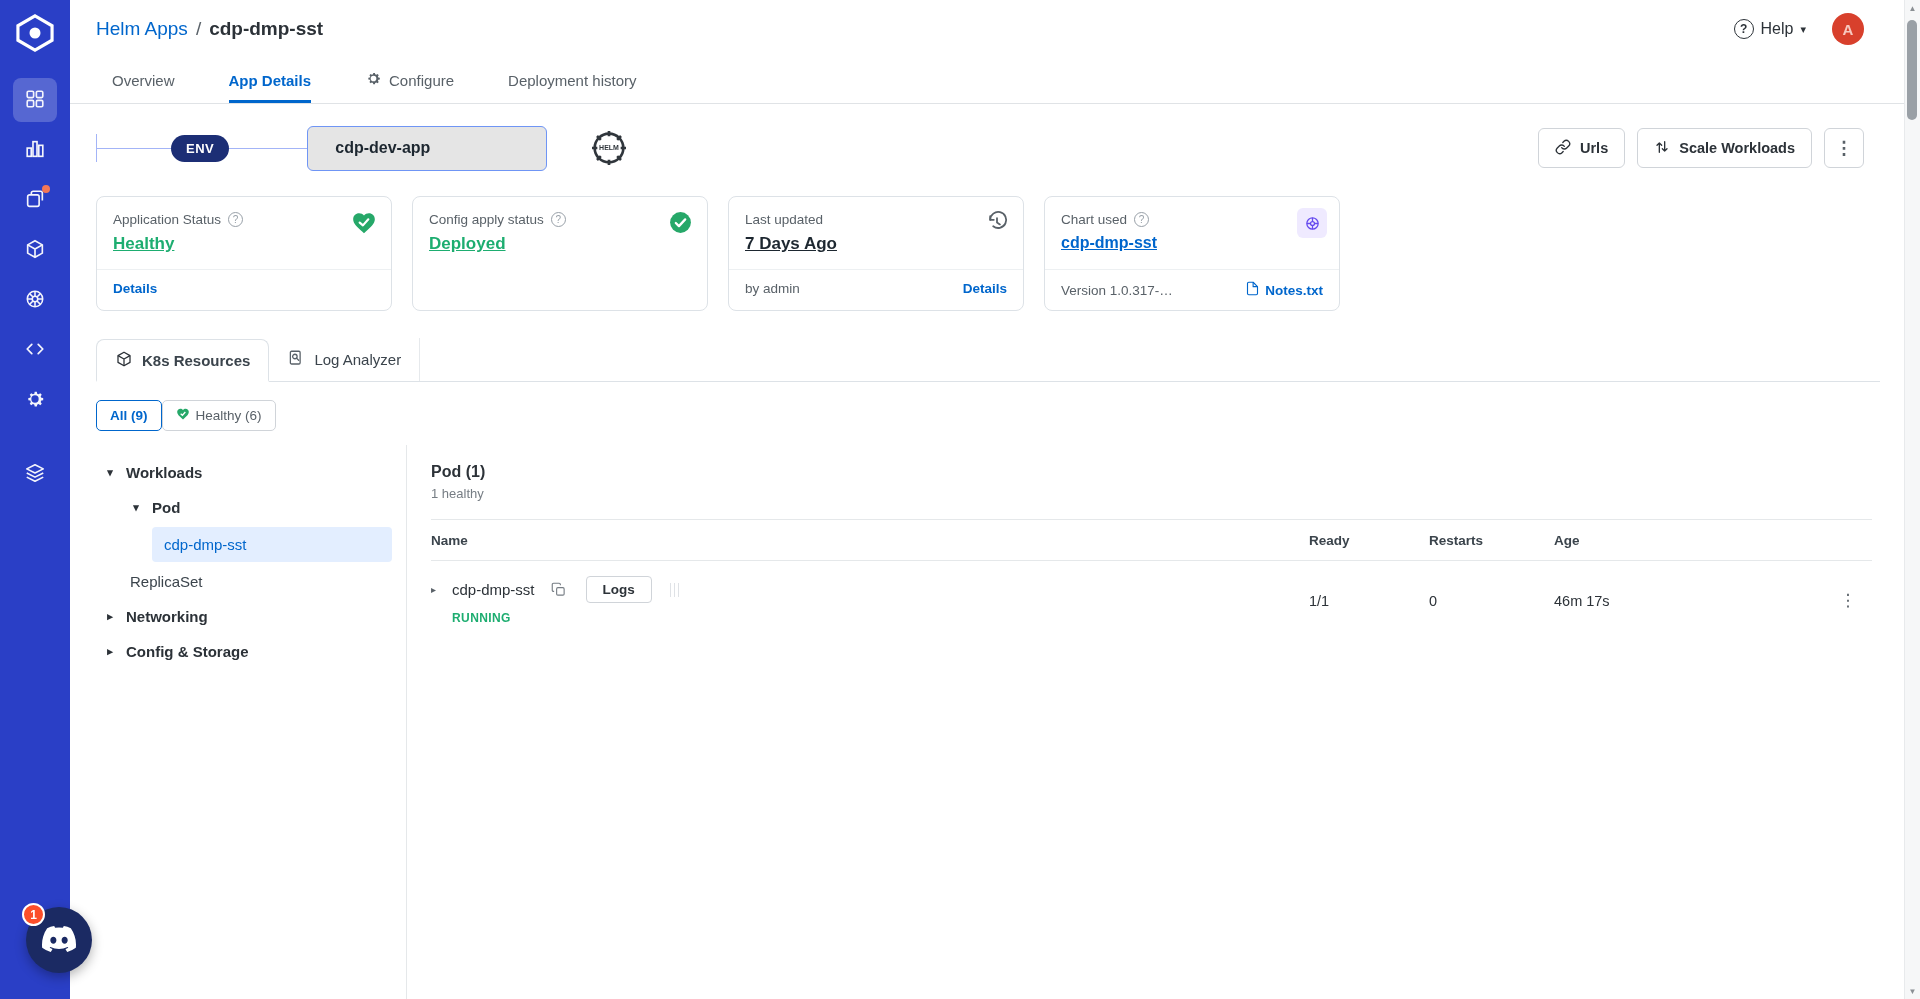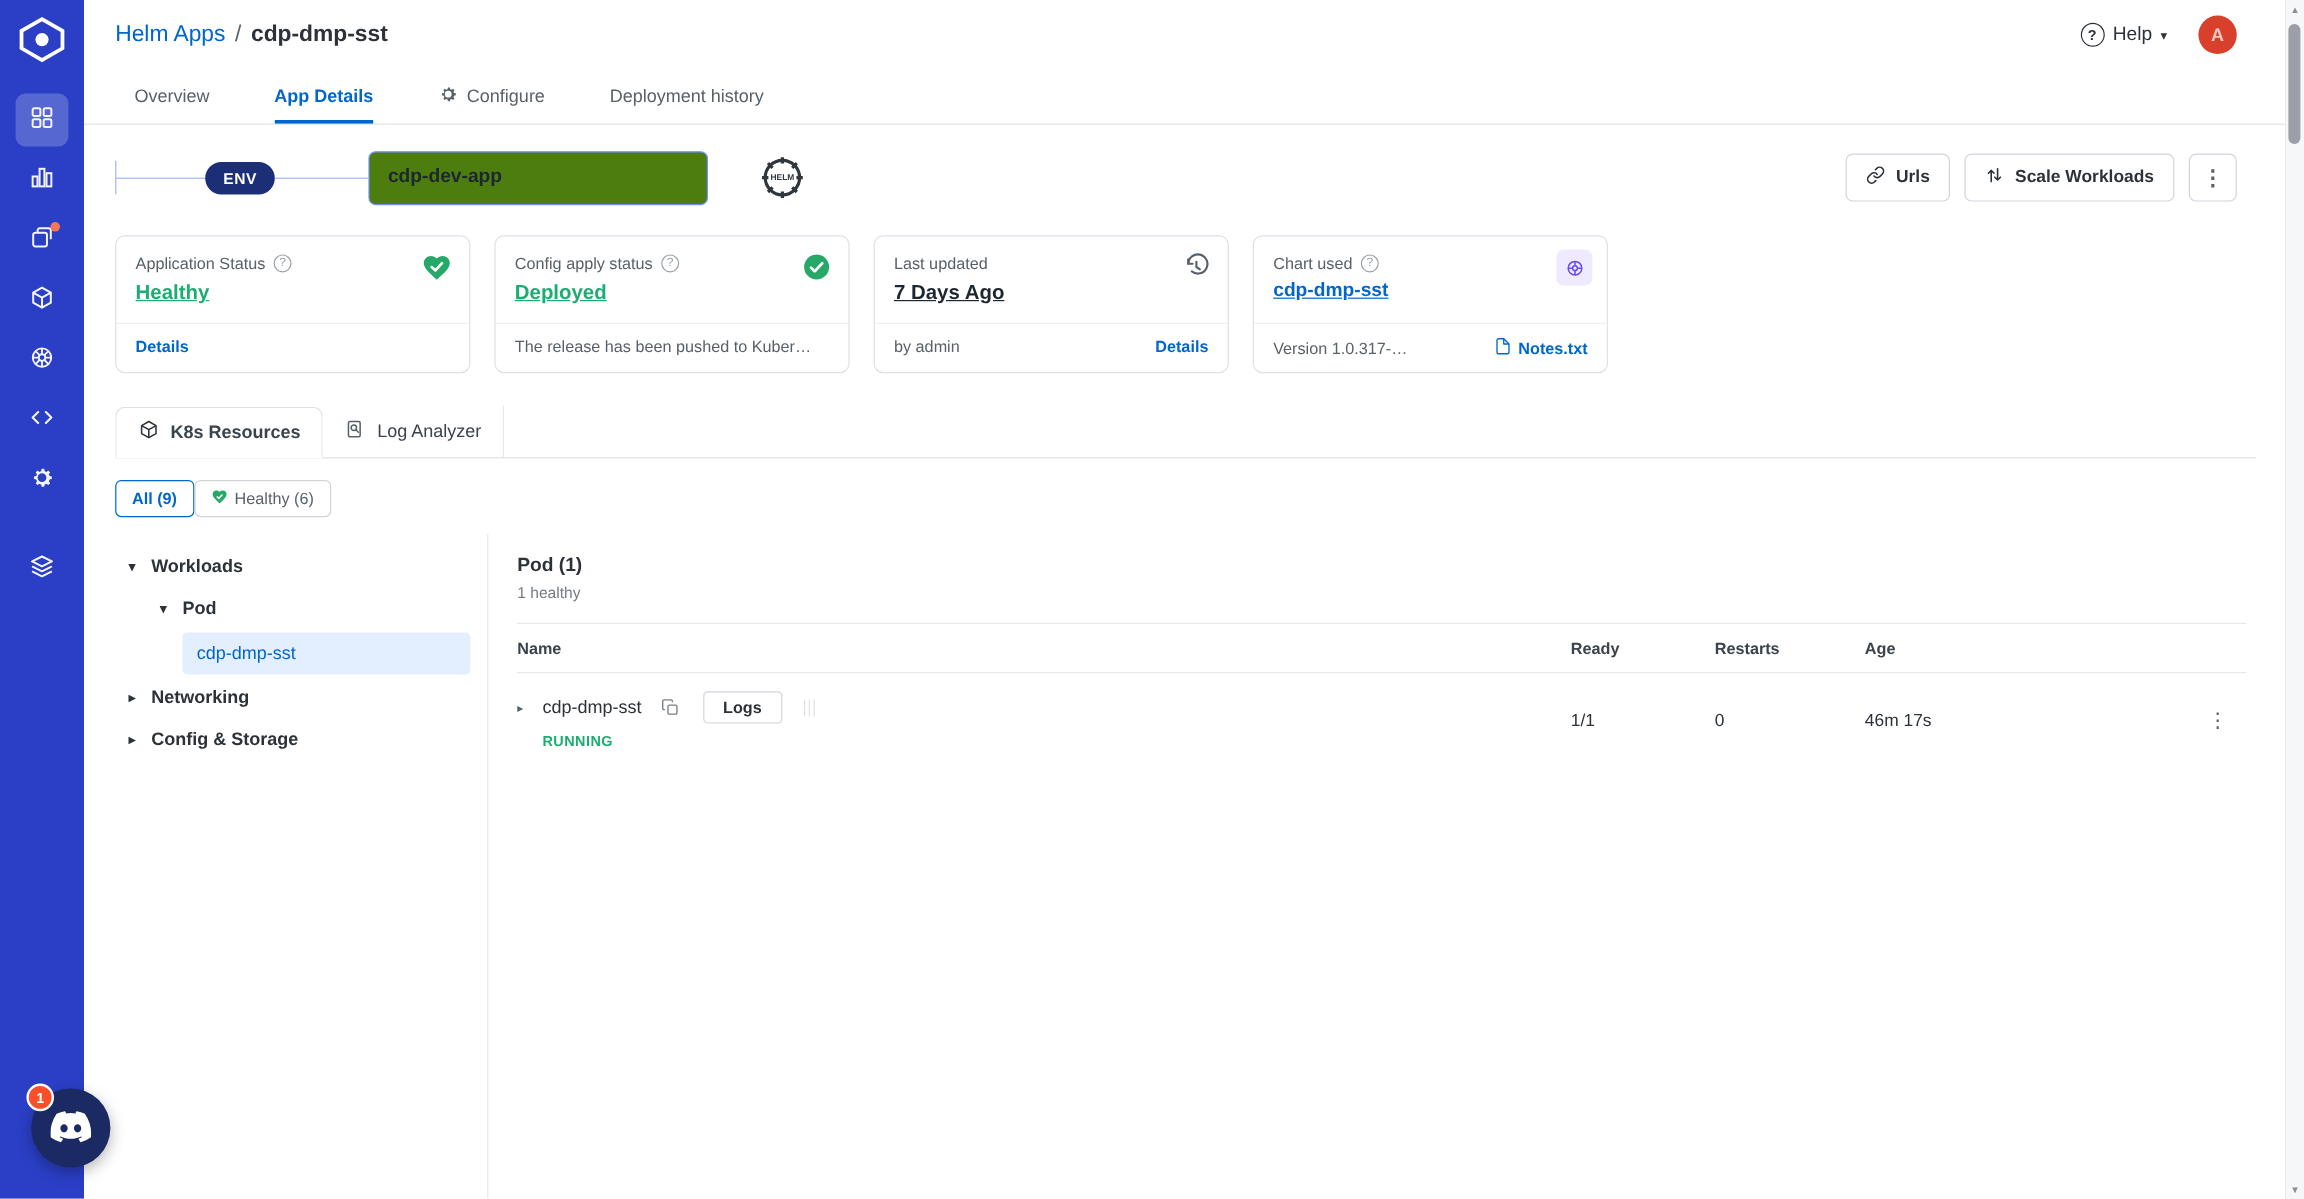--- a/index.html
+++ b/index.html
@@ -39,21 +39,21 @@
 
   .content { flex:1; display:flex; flex-direction:column; min-height:0; }
 
   
   .env-row { display:flex; align-items:center; margin:16px 56px 0 26px; height:56px; }
   .conn-v { width:1px; height:28px; background:#a3b4f7; }
   .conn-h { height:1px; background:#a3b4f7; }
   .conn-h.w1 { width:74px; }
   .conn-h.w2 { width:78px; }
   .env-pill { background:#1c2e75; color:#fff; font-size:13px; font-weight:bold; letter-spacing:.5px; padding:6px 15px; border-radius:15px; }
-  .app-select { width:283px; height:45px; border:1px solid #6f95f5; border-radius:6px; background:#4d7c0f; display:flex; align-items:center; padding:0 15px; font-size:16px; font-weight:700; color:#1d2730; cursor:pointer; }
+  .app-select { width:240px; height:45px; border:1px solid #6f95f5; border-radius:6px; background:#e5e5e5; display:flex; align-items:center; padding:0 27px; font-size:16px; font-weight:700; color:#1d2730; cursor:pointer; }
   .helm-ic { margin-left:42px; display:flex; }
   .env-spacer { flex:1; }
   .btn { display:flex; align-items:center; gap:9px; height:40px; padding:0 16px; background:#fff; border:1px solid #d0d4d9; border-radius:6px; font-family:inherit; font-size:14.5px; font-weight:600; color:#2c3238; cursor:pointer; margin-left:12px; }
   .btn svg { width:16px; height:16px; }
   .btn.icon-only { width:40px; padding:0; justify-content:center; font-size:18px; color:#596168; }
 
   
   .cards { display:flex; gap:20px; margin:20px 56px 0 26px; }
   .card { width:296px; background:#fff; border:1px solid #dde2e7; border-radius:8px; overflow:hidden; }
   .card-top { padding:15px 16px 13px; position:relative; min-height:72px; }
@@ -294,23 +294,20 @@
               <span class="q-circle info-q">?</span>
             </div>
             <div class="card-value green">Deployed</div>
             <span class="card-ic">
                 <svg viewBox="0 0 24 24" width="25" height="25">
                   <circle cx="12" cy="12" r="10" fill="#26a869"></circle>
                   <polyline points="7.5,12.5 10.5,15.5 16.5,9" fill="none" stroke="#fff" stroke-width="2.2" stroke-linecap="round" stroke-linejoin="round"></polyline>
                 </svg>
               </span>
           </div>
-          <div class="card-foot">
-            <span class="msg">The release has been pushed to Kuber…</span>
-          </div>
         </div>
 
         <div class="card">
           <div class="card-top">
             <div class="card-title-row">
               <span class="card-title">Last updated</span>
             </div>
             <div class="card-value">7 Days Ago</div>
             <span class="card-ic">
                 <svg viewBox="0 0 24 24" fill="none" stroke="#596168" stroke-width="1.8" width="24" height="24" stroke-linecap="round" stroke-linejoin="round">
@@ -391,20 +388,23 @@
           <div class="tree">
             <div class="tree-row group">
               <span class="tri">▾</span>
               <span>Workloads</span>
             </div>
             <div class="tree-row group lvl1">
               <span class="tri">▾</span>
               <span>Pod</span>
             </div>
             <div class="tree-leaf selected">cdp-dmp-sst</div>
+            <div class="tree-row plain1">
+              <span>ReplicaSet</span>
+            </div>
             <div class="tree-row group">
               <span class="tri">▸</span>
               <span>Networking</span>
             </div>
             <div class="tree-row group">
               <span class="tri">▸</span>
               <span>Config &amp; Storage</span>
             </div>
           </div>
 

